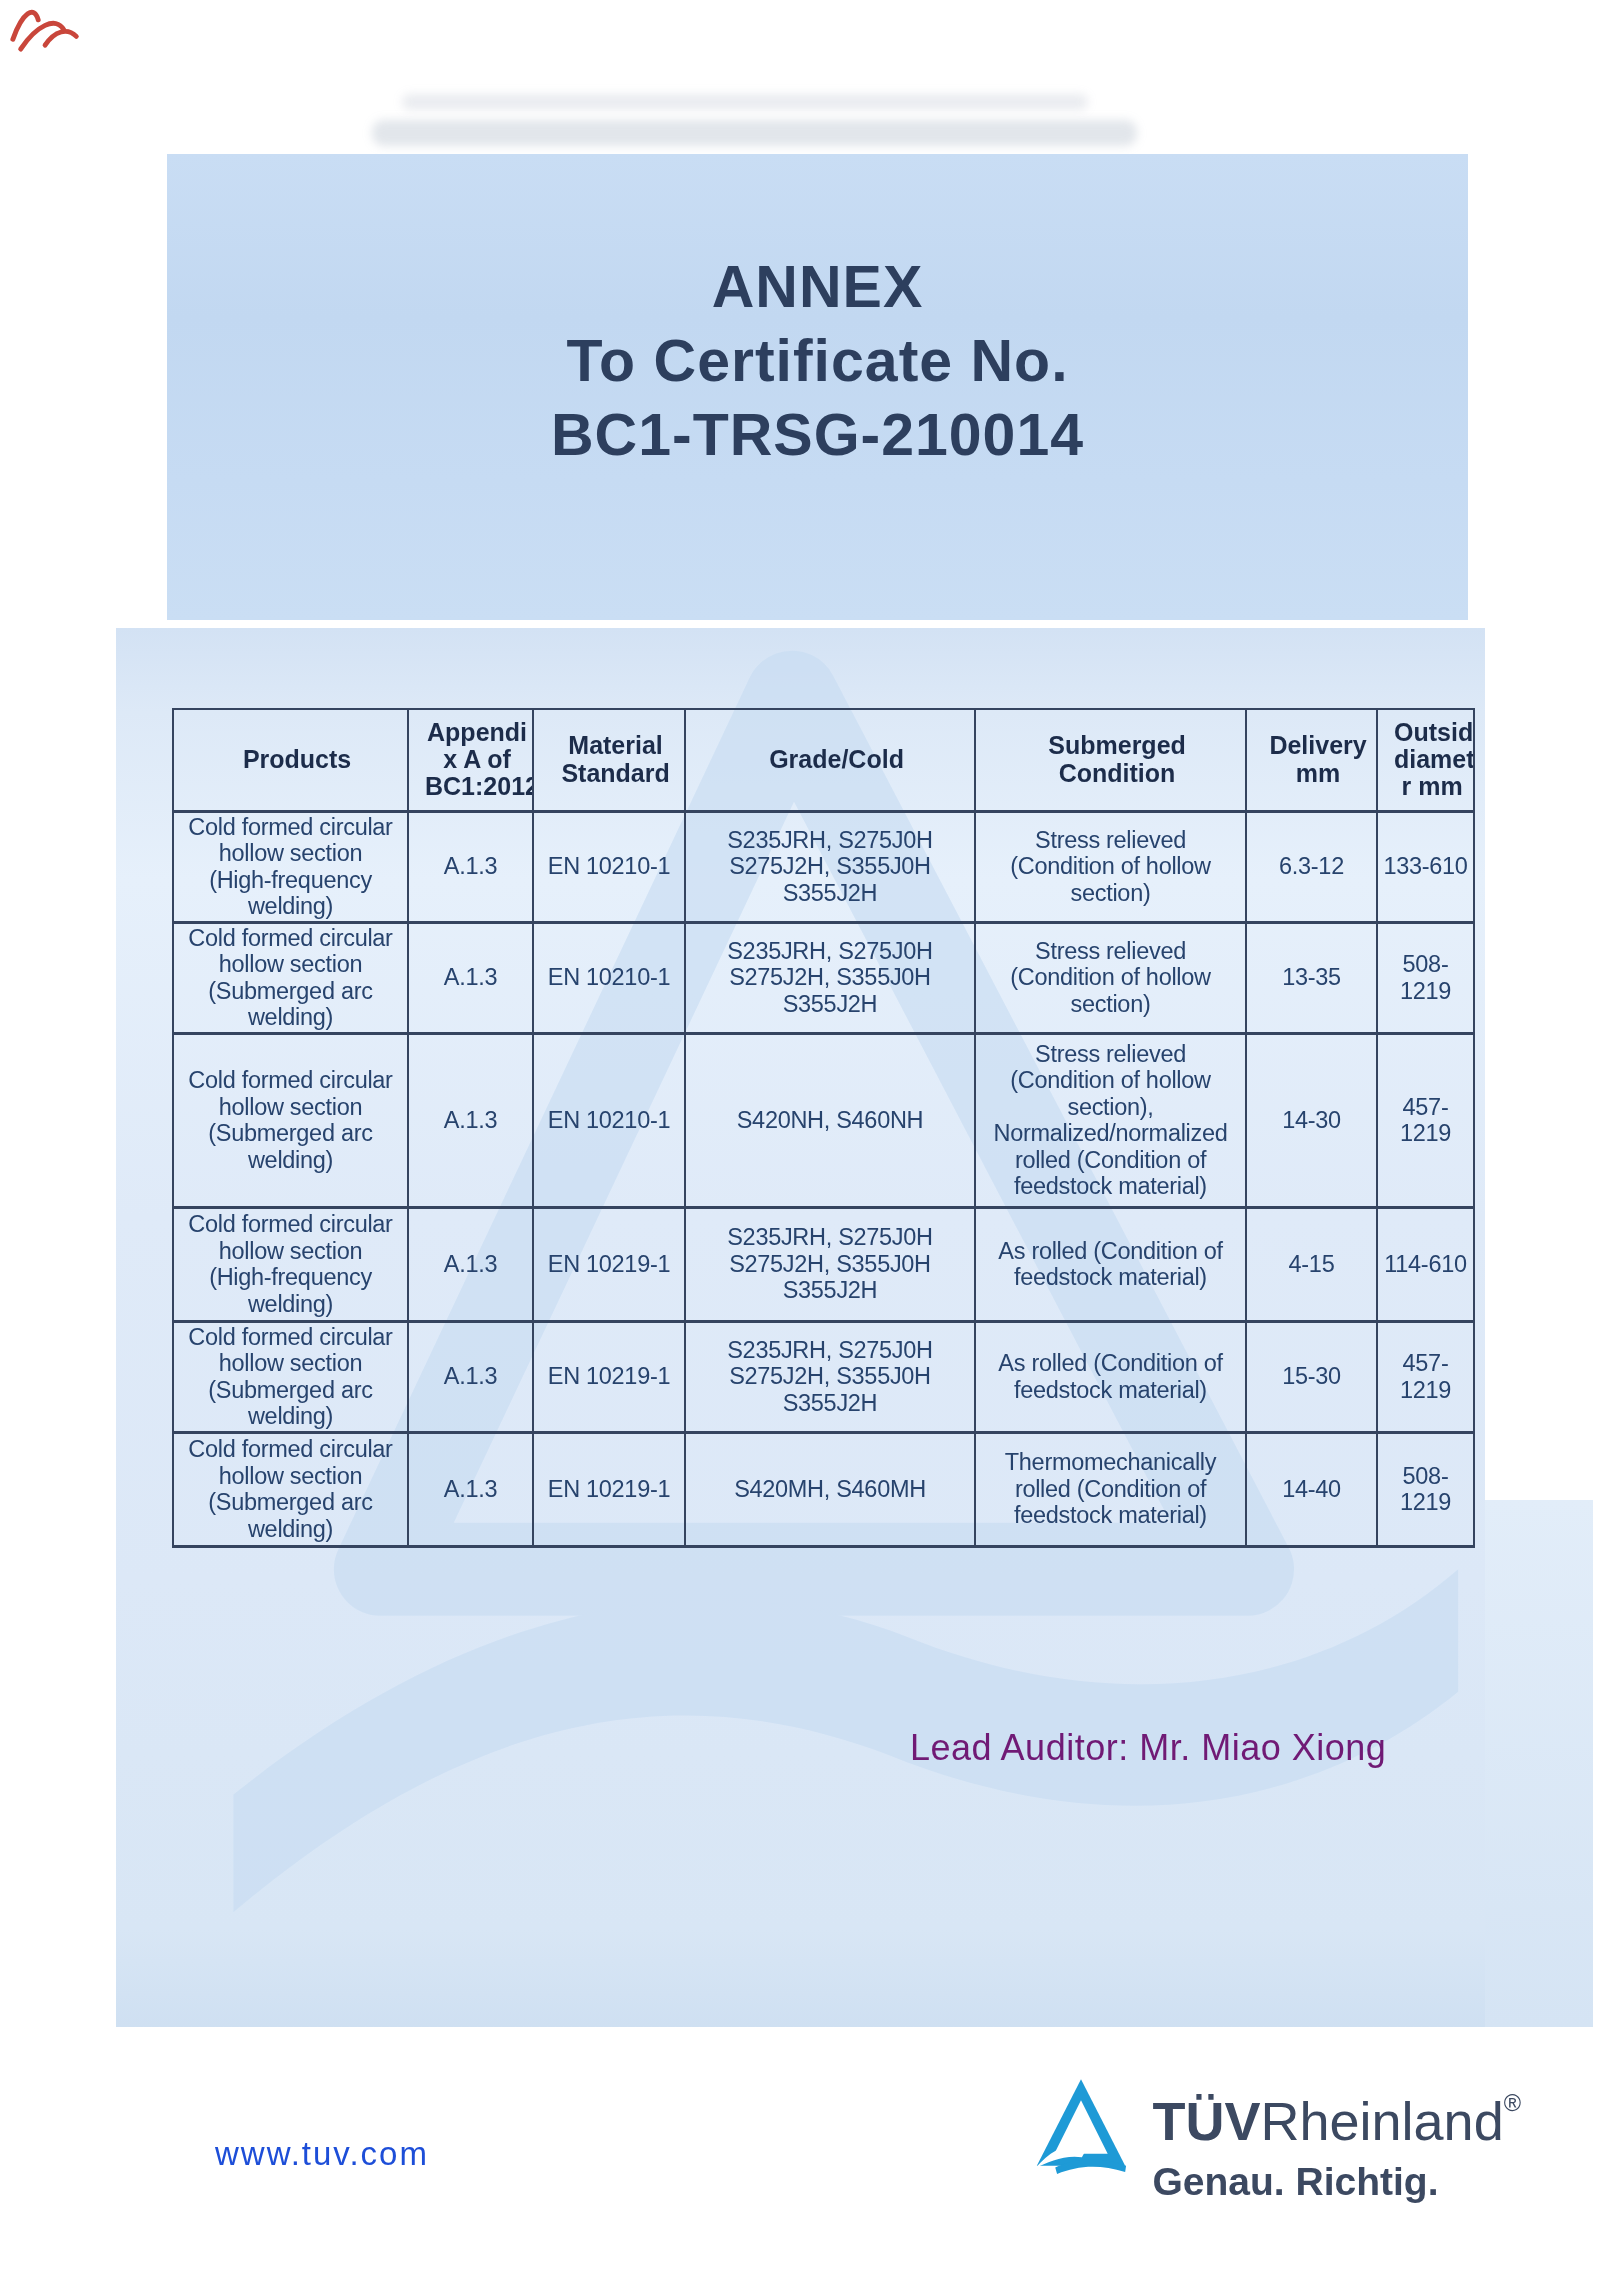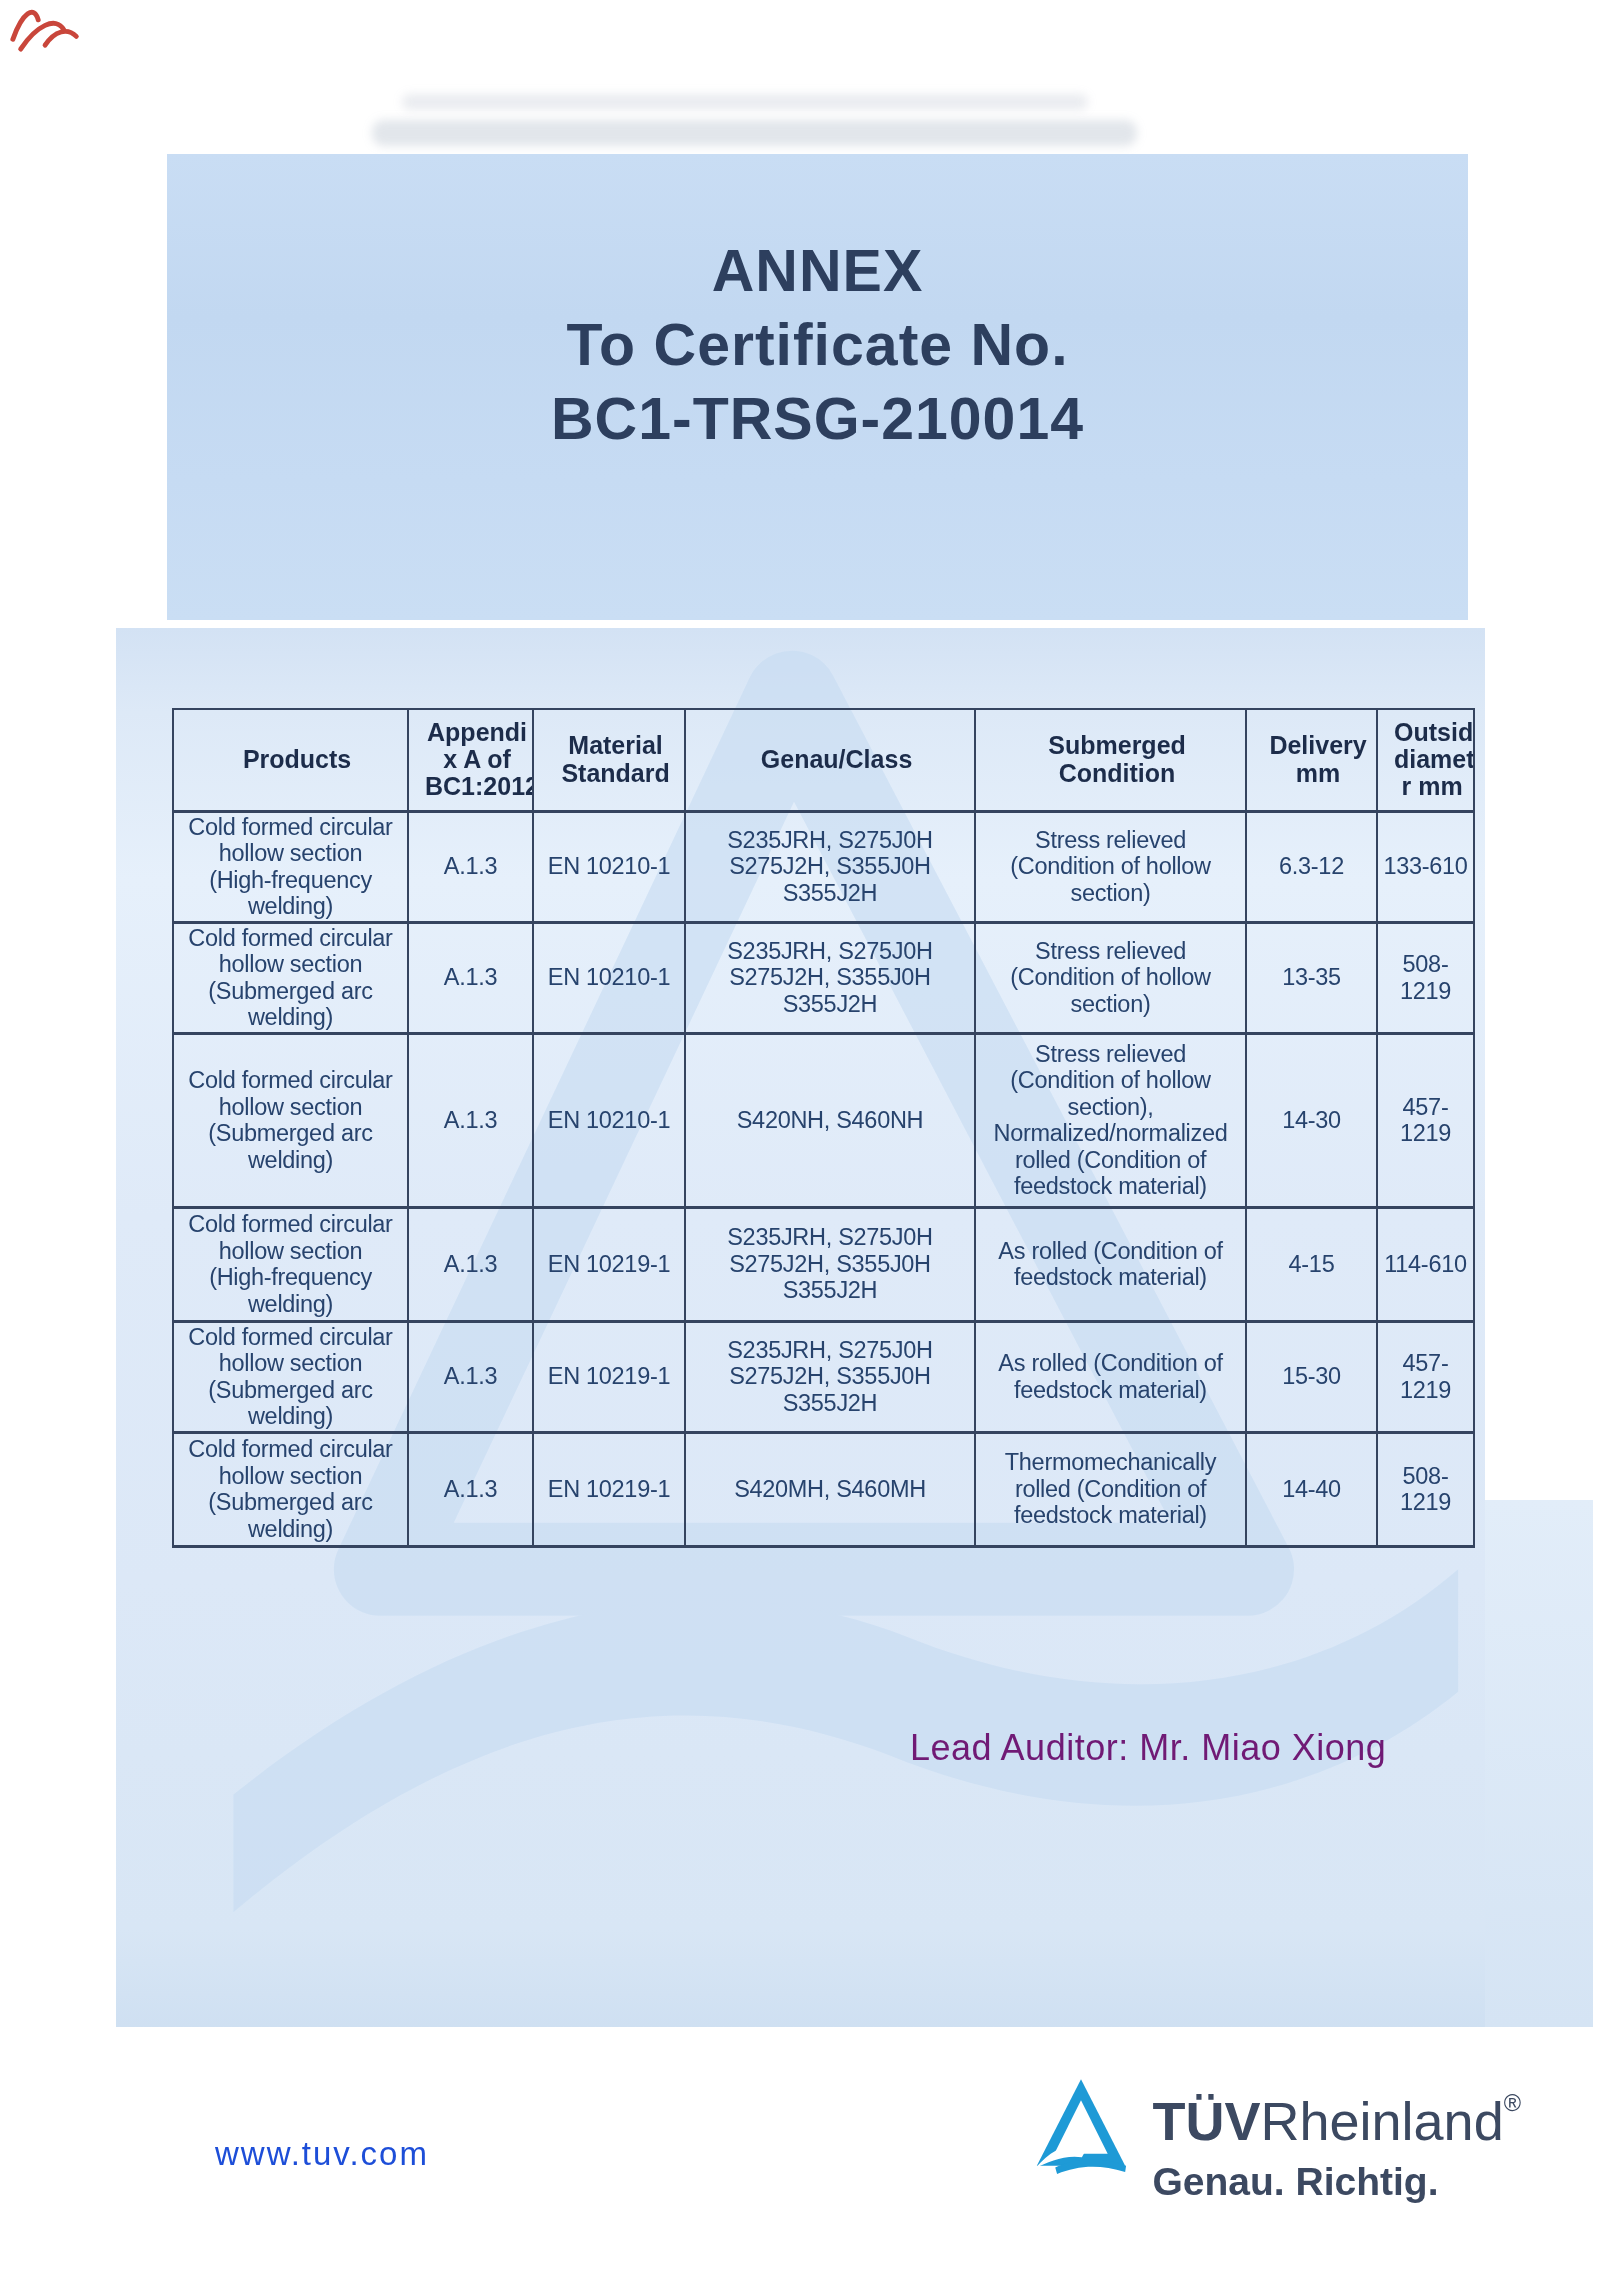--- a/index.html
+++ b/index.html
@@ -16,21 +16,21 @@
   .bleed.b1{left:402px;top:94px;width:686px;height:15.7px;background:rgba(125,138,160,.16);}
   .bleed.b2{left:372px;top:120px;width:765px;height:25.5px;background:rgba(112,128,156,.20);}
 
   
   .title-panel{
     position:absolute;left:167px;top:154px;width:1301px;height:466px;
     background:linear-gradient(180deg,#c9ddf4 0%,#c2d8f1 35%,#c6dbf3 70%,#cadef4 100%);
     z-index:2;
   }
   .title-text{
-    position:absolute;left:0;top:80px;width:100%;
+    position:absolute;left:0;top:96px;width:100%;
     text-align:center;color:#2d3f5e;font-weight:bold;
     font-size:59px;line-height:74px;letter-spacing:1px;
   }
 
   
   .wash{
     position:absolute;left:116px;top:628px;width:1369px;height:1399px;
     background:linear-gradient(180deg,#d3e2f4 0%,#dde9f7 6%,#e6f0fb 18%,#dfeaf8 42%,#dce8f7 68%,#d8e6f5 93%,#cfe0f2 100%);
     z-index:0;overflow:hidden;
   }
@@ -132,21 +132,21 @@
       <col style="width:97px">
     </colgroup>
     <tbody>
         <tr class="hrow">
       <th>Products</th>
       <th>Appendi
 x A of
 BC1:2012</th>
       <th>Material
 Standard</th>
-      <th>Genau/Class</th>
+      <th>Grade/Cold</th>
       <th>Submerged Condition</th>
       <th>Delivery
 mm</th>
       <th>Outside
 diamete
 r mm</th>
     </tr>
     <tr class="r1">
       <td>Cold formed circular
 hollow section

